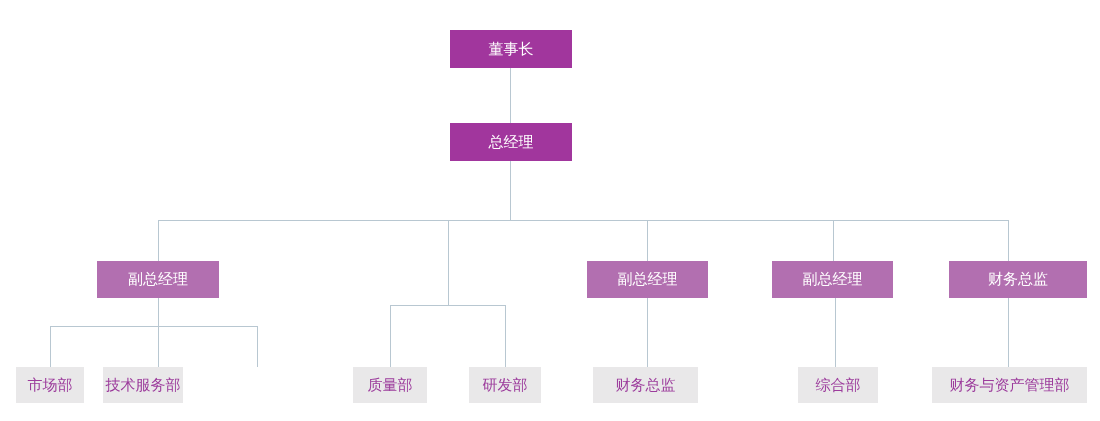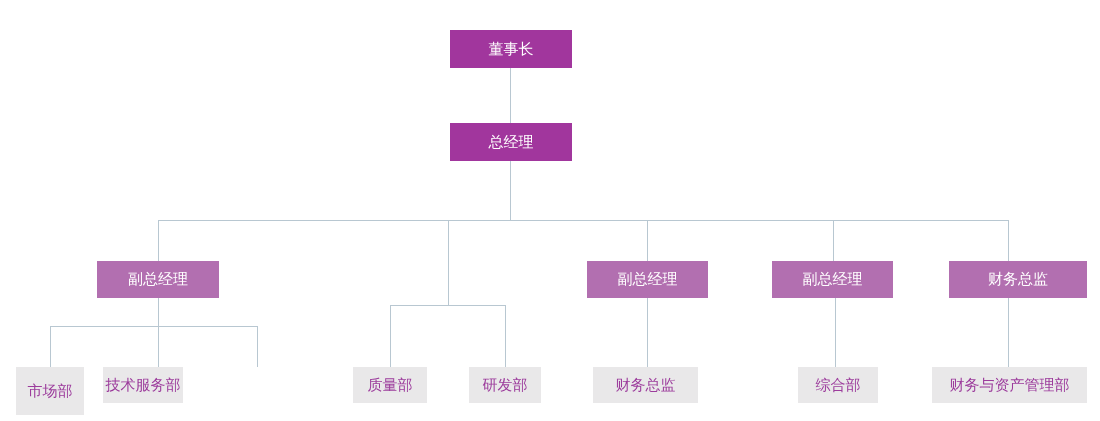--- a/index.html
+++ b/index.html
@@ -92,21 +92,21 @@
   <div class="node mgr" style="left:587px; top:261px; width:121px; height:37px;">
     <span>副总经理</span>
   </div>
   <div class="node mgr" style="left:772px; top:261px; width:121px; height:37px;">
     <span>副总经理</span>
   </div>
   <div class="node mgr" style="left:949px; top:261px; width:138px; height:37px;">
     <span>财务总监</span>
   </div>
 
-  <div class="node dept" style="left:16px; top:367px; width:68px; height:48px;">
+  <div class="node dept" style="left:16px; top:367px; width:68px; height:36px;">
     <span>市场部</span>
   </div>
   <div class="node dept" style="left:103px; top:367px; width:80px; height:36px;">
     <span>技术服务部</span>
   </div>
   <div class="node dept" style="left:469px; top:367px; width:72px; height:36px;">
     <span>研发部</span>
   </div>
   <div class="node dept" style="left:353px; top:367px; width:74px; height:36px;">
     <span>质量部</span>

